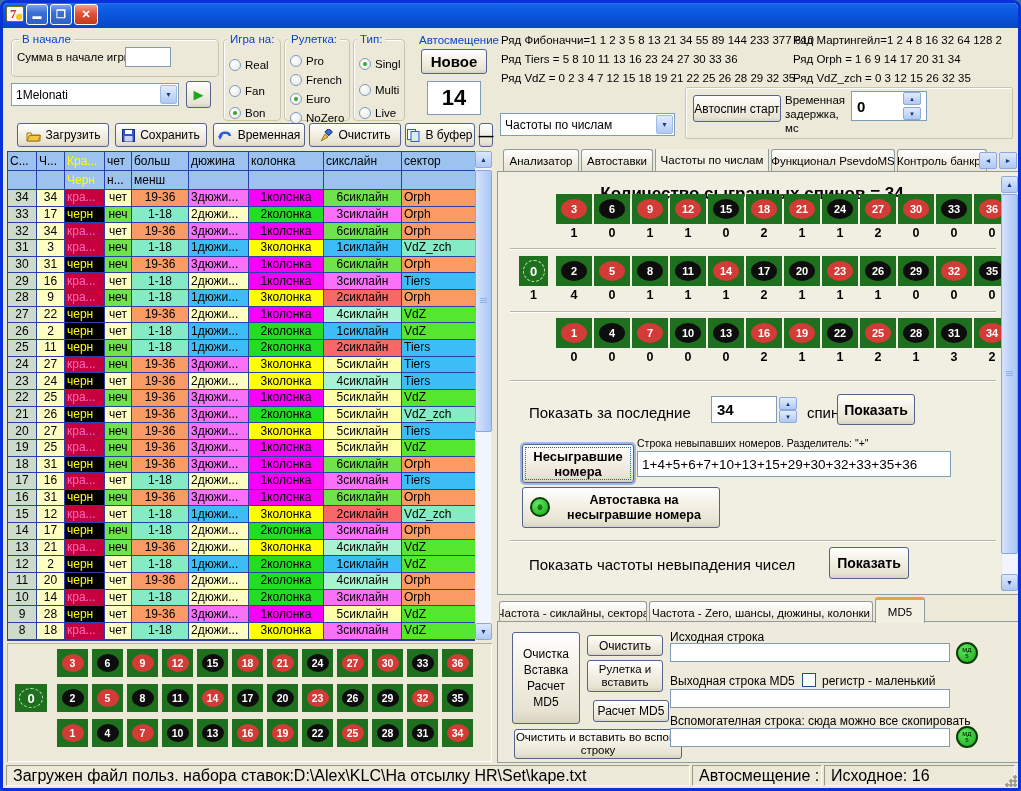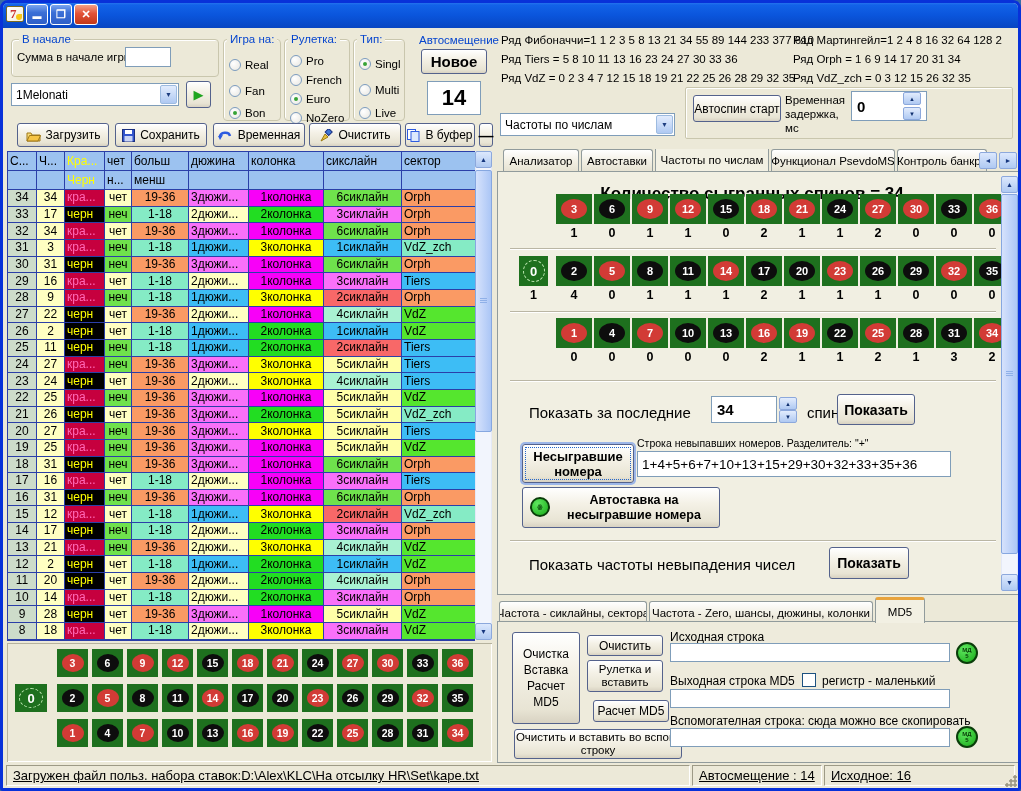--- a/index.html
+++ b/index.html
@@ -69,22 +69,22 @@
     color:#073;display:flex;align-items:center;justify-content:center;font:bold 6px "Liberation Sans",sans-serif;position:absolute;}
   .greenround i{font-style:normal;color:#063A06;letter-spacing:0;line-height:6px;text-align:center;}
   
   #datatable{position:absolute;left:4px;top:148px;width:468px;border:1px solid #2B3FA8;border-right:none;}
   #datatable .trow{display:grid;grid-template-columns:29px 28px 40px 27px 57px 60px 75px 78px 74px;}
   #datatable .tc{border-right:1px solid #2B3FA8;border-bottom:1px solid #2B3FA8;font-size:12px;line-height:15px;
     overflow:hidden;white-space:nowrap;padding:0 2px;height:16.66px;display:flex;align-items:center;}
   #datatable .hrow .tc{background:#9CC2F0;height:19px;}
   .statusbar{position:absolute;left:0;bottom:0;width:1015px;height:25px;background:#ECE9D8;display:flex;gap:2px;
     padding:2px 3px;align-items:stretch;}
-  .sbseg{border:1px solid;border-color:#9D9A86 #FFF #FFF #9D9A86;font-size:13px;display:flex;align-items:center;
-    padding:0 6px;white-space:nowrap;overflow:hidden;text-decoration:underline;}
+  .sbseg{border:1px solid;border-color:#9D9A86 #FFF #FFF #9D9A86;font-size:16px;display:flex;align-items:center;
+    padding:0 6px;white-space:nowrap;overflow:hidden;}
   .grip{position:absolute;right:1px;bottom:1px;width:13px;height:13px;
     background:
      radial-gradient(circle at 11px 3px,#9D9A86 1.5px,transparent 2px),
      radial-gradient(circle at 11px 7px,#9D9A86 1.5px,transparent 2px),
      radial-gradient(circle at 7px 7px,#9D9A86 1.5px,transparent 2px),
      radial-gradient(circle at 11px 11px,#9D9A86 1.5px,transparent 2px),
      radial-gradient(circle at 7px 11px,#9D9A86 1.5px,transparent 2px),
      radial-gradient(circle at 3px 11px,#9D9A86 1.5px,transparent 2px);}
   .biglabel{position:absolute;font-weight:bold;color:#000;}
   .toolbtn{position:absolute;height:24px;display:flex;align-items:center;justify-content:center;gap:5px;}

